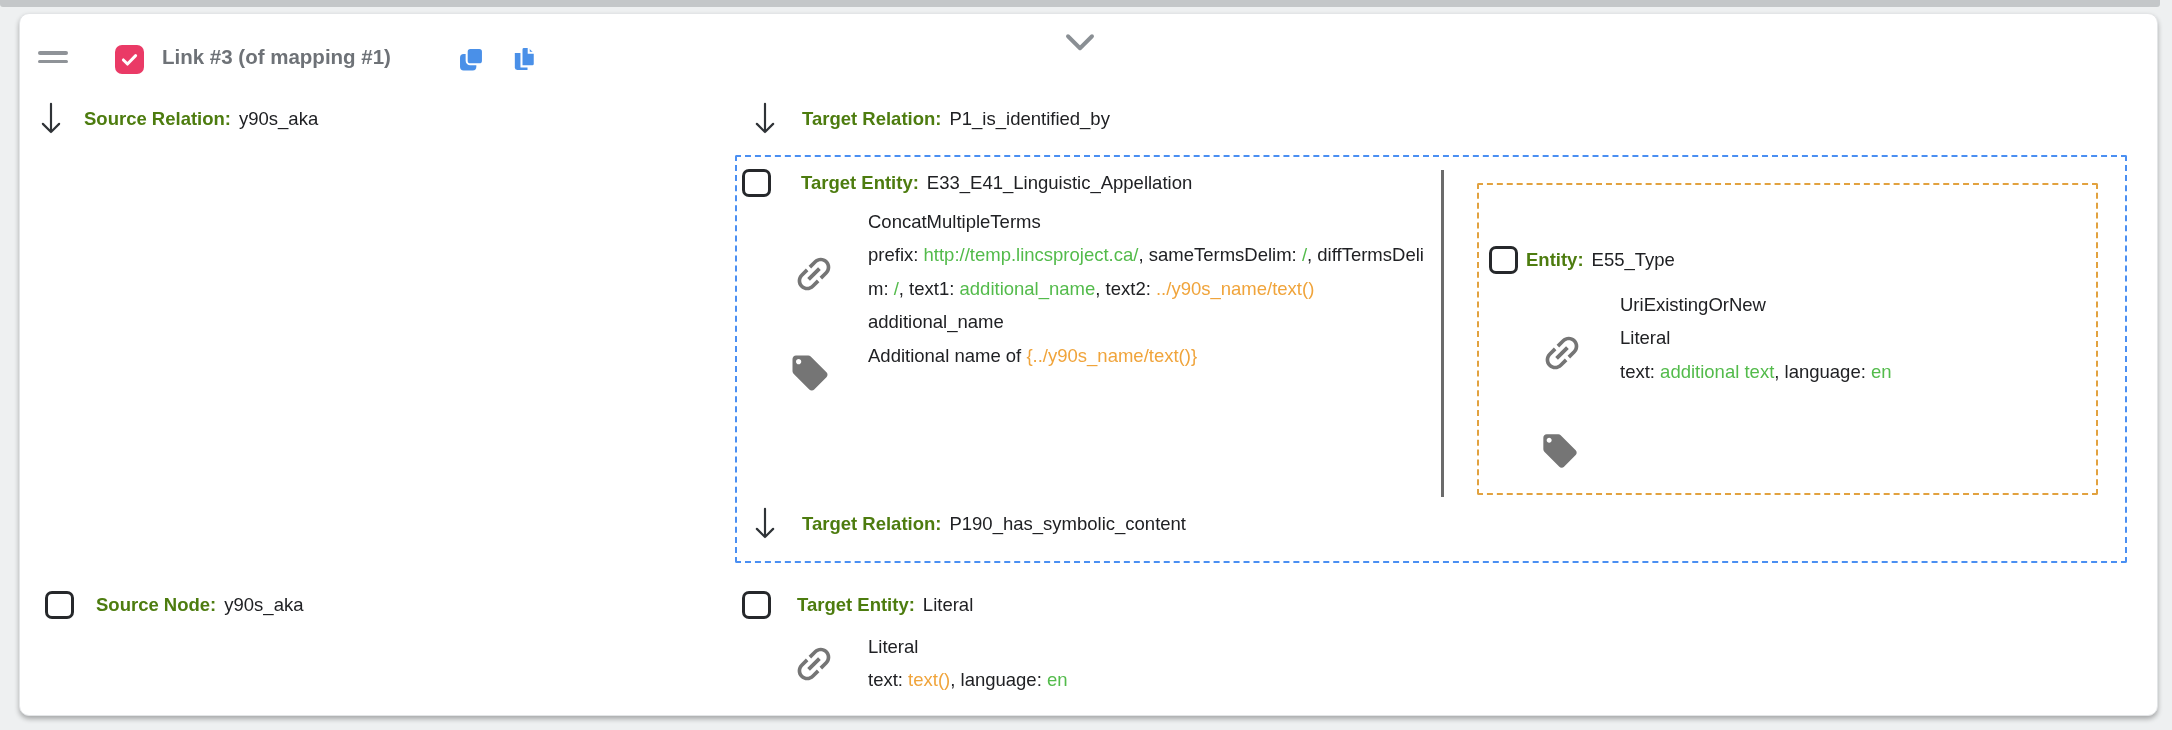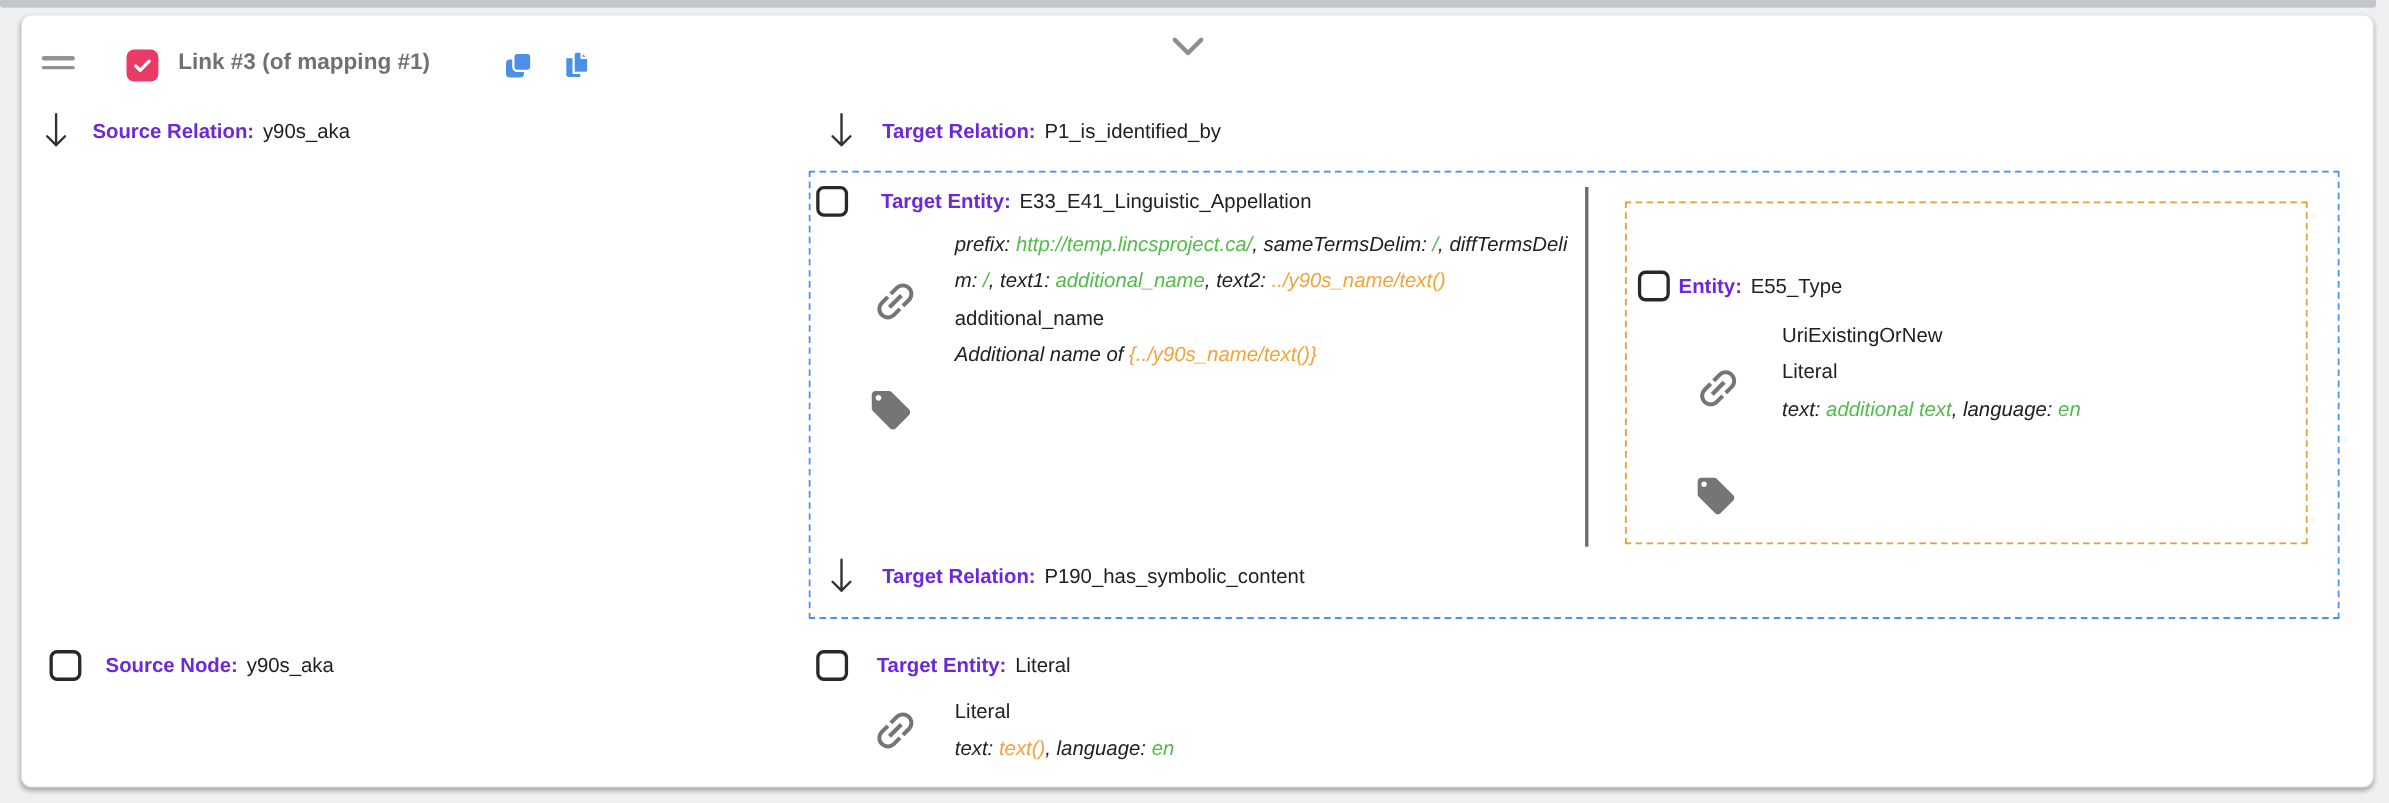--- a/index.html
+++ b/index.html
@@ -19,26 +19,26 @@
   }
   .card{
     position:absolute;left:19px;top:13px;width:2137px;height:701px;
     background:#ffffff;
     border:1px solid #e3e5e7;
     border-radius:10px;
     box-shadow:0 3px 5px rgba(0,0,0,.30);
   }
   .abs{position:absolute;}
   .row{display:flex;align-items:center;}
-  .lbl{font-weight:bold;color:#6d28d9;font-size:18.5px;white-space:nowrap;}
+  .lbl{font-weight:bold;color:#4d7c0f;font-size:18.5px;white-space:nowrap;}
   .val{color:#202124;font-size:18.5px;white-space:nowrap;margin-left:8px;}
   .title{font-weight:bold;color:#6e7277;font-size:20.5px;white-space:nowrap;}
   .fn-col{font-size:18.5px;line-height:33.4px;color:#202124;}
   .fn-name{color:#202124;}
-  .fn-params{font-style:italic;word-break:break-all;}
+  .fn-params{word-break:break-all;}
   .seg-default{color:#202124;}
   .seg-green{color:#53bb4b;}
   .seg-orange{color:#f0a43b;}
   .checkbox{
     width:29px;height:28px;background:#ffffff;
     border:3px solid #26282b;border-radius:7px;
     box-sizing:border-box;flex:none;cursor:pointer;
   }
   .checkbox-checked{
     width:29px;height:29px;background:#ea3a66;border-radius:7px;
@@ -134,20 +134,21 @@
       <path fill="#757575" d="M3.9 12c0-1.71 1.39-3.1 3.1-3.1h4V7H7c-2.76 0-5 2.24-5 5s2.24 5 5 5h4v-1.9H7c-1.71 0-3.1-1.39-3.1-3.1zM8 13h8v-2H8v2zm9-6h-4v1.9h4c1.71 0 3.1 1.39 3.1 3.1s-1.39 3.1-3.1 3.1h-4V17h4c2.76 0 5-2.24 5-5s-2.24-5-5-5z"></path>
     </svg>
   </div>
   <div class="abs" style="left:789px;top:352px;">
     <svg width="42" height="42" viewBox="0 0 24 24">
       <path fill="#757575" d="M21.41 11.58l-9-9C12.05 2.22 11.55 2 11 2H4c-1.1 0-2 .9-2 2v7c0 .55.22 1.05.59 1.42l9 9c.36.36.86.58 1.41.58.55 0 1.05-.22 1.41-.59l7-7c.37-.36.59-.86.59-1.41 0-.55-.23-1.06-.59-1.42zM5.5 7C4.67 7 4 6.33 4 5.5S4.67 4 5.5 4 7 4.67 7 5.5 6.33 7 5.5 7z"></path>
     </svg>
   </div>
 
   <div class="abs fn-col" style="left:868px;top:205px;width:570px;">
+    <div class="fn-name">ConcatMultipleTerms</div>
     <div class="fn-params"><span class="seg-default">prefix: </span><span class="seg-green">http://temp.lincsproject.ca/</span><span class="seg-default">, sameTermsDelim: </span><span class="seg-green">/</span><span class="seg-default">, diffTermsDelim: </span><span class="seg-green">/</span><span class="seg-default">, text1: </span><span class="seg-green">additional_name</span><span class="seg-default">, text2: </span><span class="seg-orange">../y90s_name/text()</span></div>
     <div class="fn-name">additional_name</div>
     <div class="fn-params"><span class="seg-default">Additional name of </span><span class="seg-orange">{../y90s_name/text()}</span></div>
   </div>
 
   <div class="abs vdivider" style="left:1441px;top:170px;height:327px;"></div>
 
   <div class="abs orange-box" style="left:1477px;top:183px;width:621px;height:312px;"></div>
 
 

